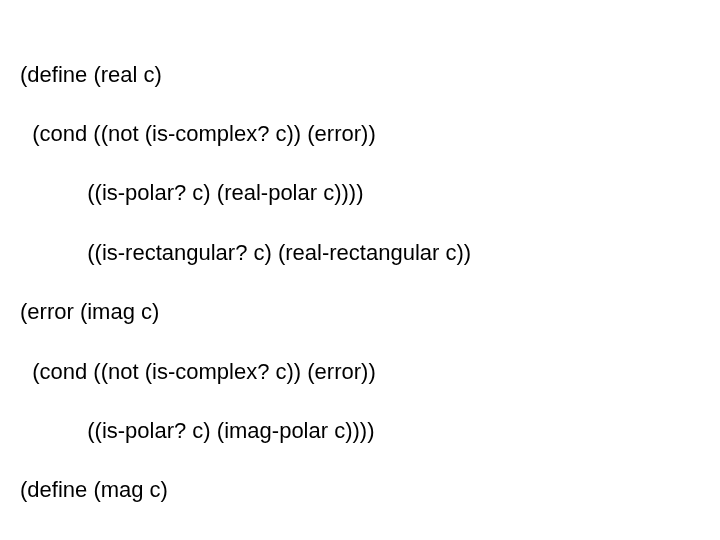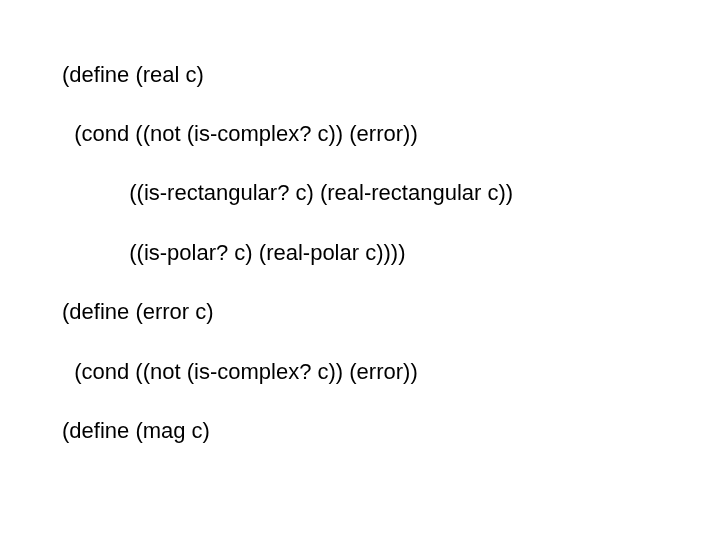--- a/index.html
+++ b/index.html
@@ -11,32 +11,33 @@
     font-family: "Arial", "Helvetica", sans-serif;
     font-size: 22px;
     color: #000000;
     font-weight: 400;
   }
   .code-block {
     padding: 30px 20px 0 20px;
     line-height: 1.35;
     white-space: pre;
   }
-  .line { display: block; margin-left: 42px; }
+  .line { display: block; }
 </style>
 </head>
 <body>
 
 <div class="code-block">
 <span class="line">(define (real c)</span>
 <span class="line">  (cond ((not (is-complex? c)) (error))</span>
+<span class="line">           ((is-polar? c) (real-polar c))))</span>
 <span class="line">           ((is-rectangular? c) (real-rectangular c))</span>
-<span class="line">           ((is-polar? c) (real-polar c))))</span>
-<span class="line">(define (error c)</span>
+<span class="line">(error (imag c)</span>
 <span class="line">  (cond ((not (is-complex? c)) (error))</span>
+<span class="line">           ((is-polar? c) (imag-polar c))))</span>
 <span class="line">(define (mag c)</span>
 
 
 
 
 
 
 
 </div>
 

